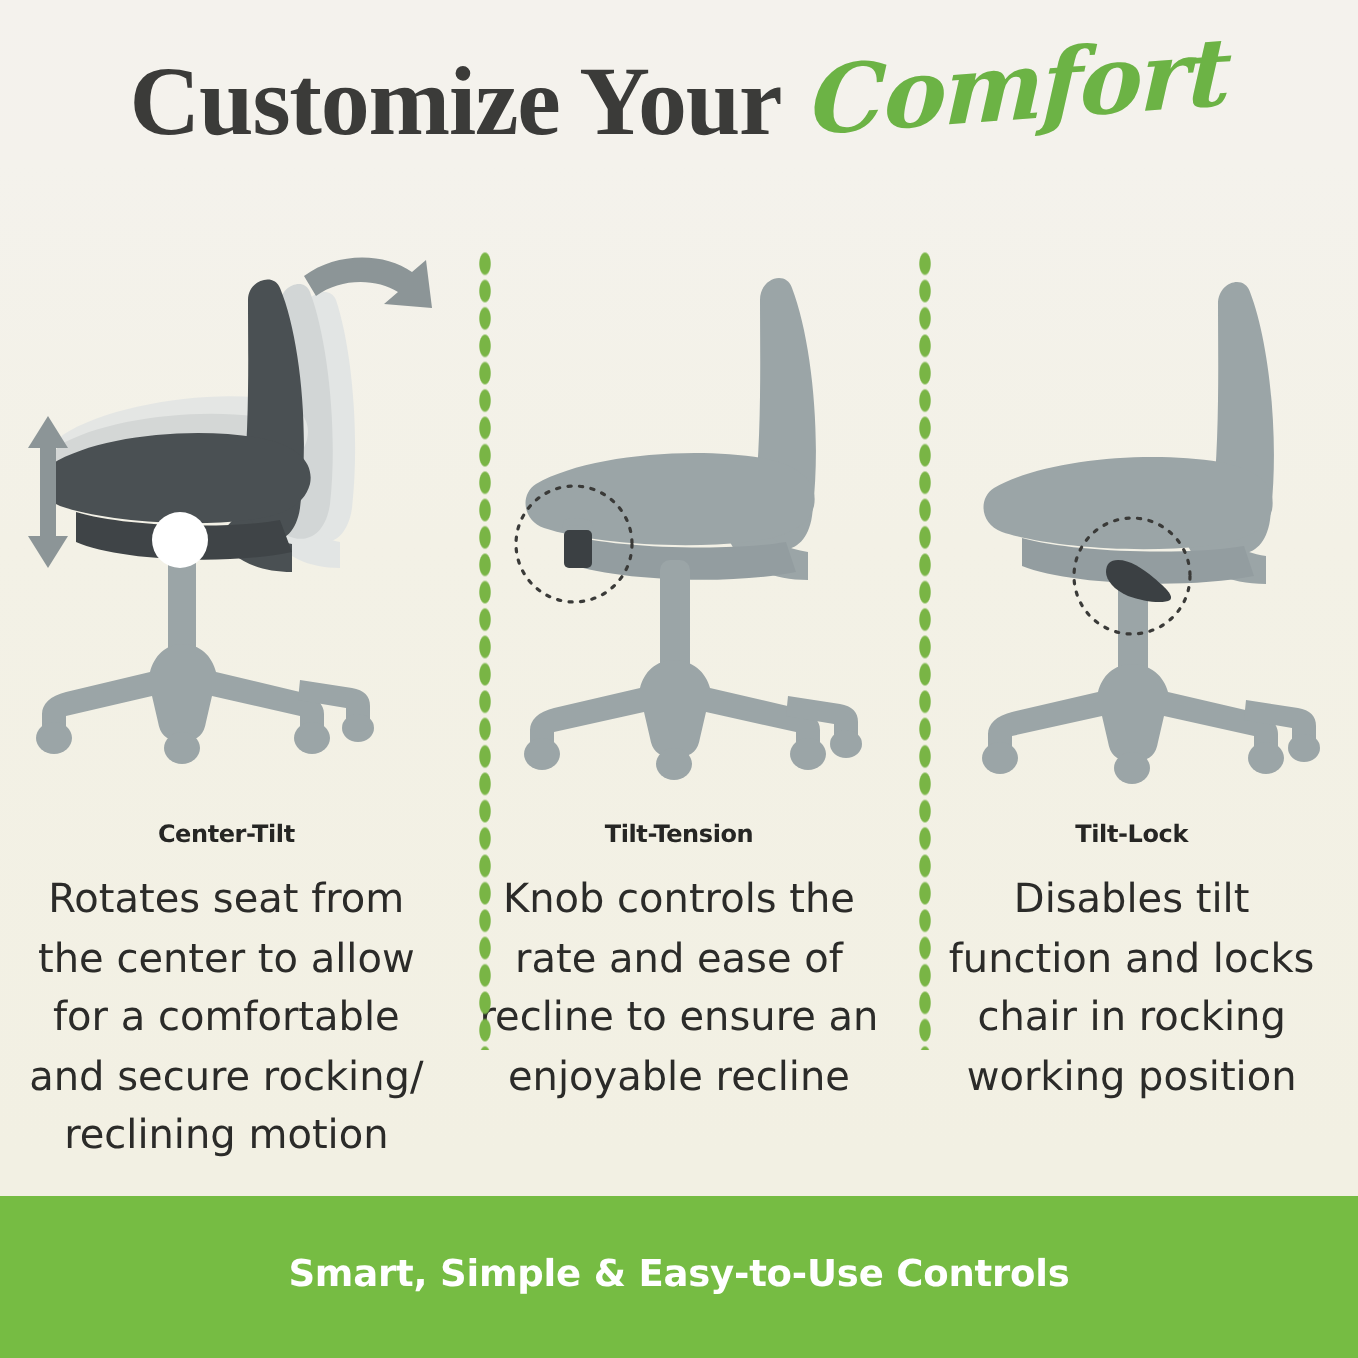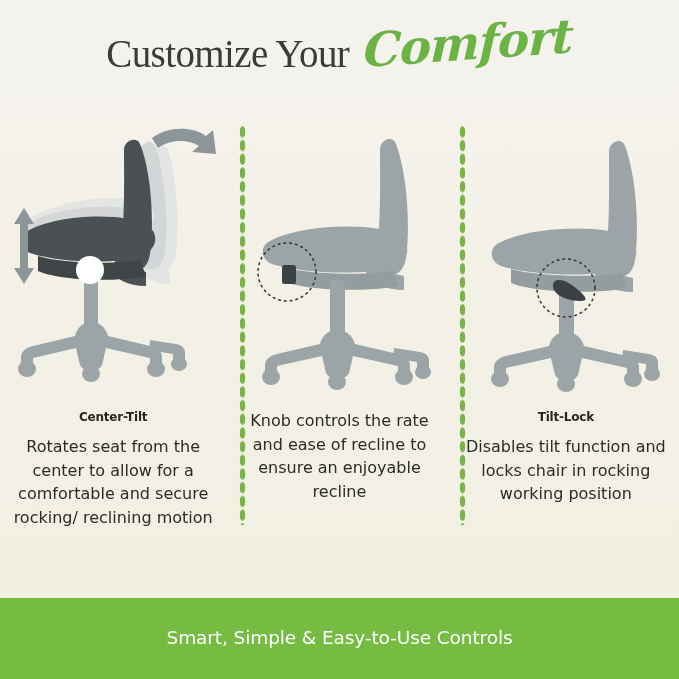--- a/index.html
+++ b/index.html
@@ -32,22 +32,22 @@
     align-items: center;
     justify-content: center;
   }
   .title-line {
     display: flex;
     align-items: baseline;
     white-space: nowrap;
   }
   .title-main {
     font-family: "Liberation Serif", "DejaVu Serif", serif;
-    font-weight: normal;
-    font-size: 39px;
+    font-weight: bold;
+    font-size: 49px;
     letter-spacing: -0.6px;
     color: #3b3b39;
     line-height: 1;
   }
   .title-script {
     font-family: "DejaVu Serif", "Liberation Serif", serif;
     font-style: italic;
     font-weight: bold;
     font-size: 47px;
     color: #6cb345;
@@ -88,21 +88,21 @@
     font-family: "DejaVu Sans", "Liberation Sans", sans-serif;
     font-weight: bold;
     font-size: 12px;
     color: #262624;
     letter-spacing: -0.2px;
     text-align: center;
     margin-top: 12px;
   }
   .col-body {
     font-family: "DejaVu Sans", "Liberation Sans", sans-serif;
-    font-size: 16px;
+    font-size: 20px;
     color: #2b2b29;
     line-height: 1.48;
     text-align: center;
     margin-top: 11px;
     width: 200px;
   }
 
   
   .divider {
     position: absolute;
@@ -125,21 +125,21 @@
     width: 679px;
     height: 81px;
     background: #76bc43;
     display: flex;
     flex-direction: column;
     align-items: center;
     justify-content: center;
   }
   .footer-title {
     font-family: "DejaVu Sans", "Liberation Sans", sans-serif;
-    font-weight: normal;
+    font-weight: bold;
     font-size: 18.5px;
     color: #ffffff;
     letter-spacing: -0.1px;
     line-height: 1;
   }
   .footer-sub {
     font-family: "DejaVu Sans", "Liberation Sans", sans-serif;
     font-size: 14.2px;
     color: #ffffff;
     margin-top: 11px;
@@ -238,20 +238,21 @@
           </g>
 
           <circle cx="61" cy="164" r="29" fill="none" stroke="#3a3a38" stroke-width="1.6" stroke-dasharray="1.6 4.2" stroke-linecap="round"></circle>
 
           <g>
             <path d="M56 152 C62 150 68 151 71 154 L69 157 C65 154 60 154 55 156 Z" fill="#9ba5a7"></path>
             <rect x="56" y="157" width="14" height="19" rx="2.5" fill="#3b4043"></rect>
           </g>
         </svg>
       </div>
+      <div class="col-heading">Tilt-Tension</div>
       <div class="col-body">Knob controls the rate and ease of recline to ensure an enjoyable recline</div>
     </div>
 
     <div class="col">
       <div class="art">
         <svg viewBox="0 0 226 290" xmlns="http://www.w3.org/2000/svg">
           <g fill="#9ba5a7">
 
             <path d="M172 38 C182 64 187 114 182 152 C180 166 171 171 163 168 C155 165 152 157 153 147 C157 112 156 72 156 44 C156 33 169 29 172 38 Z"></path>
 

